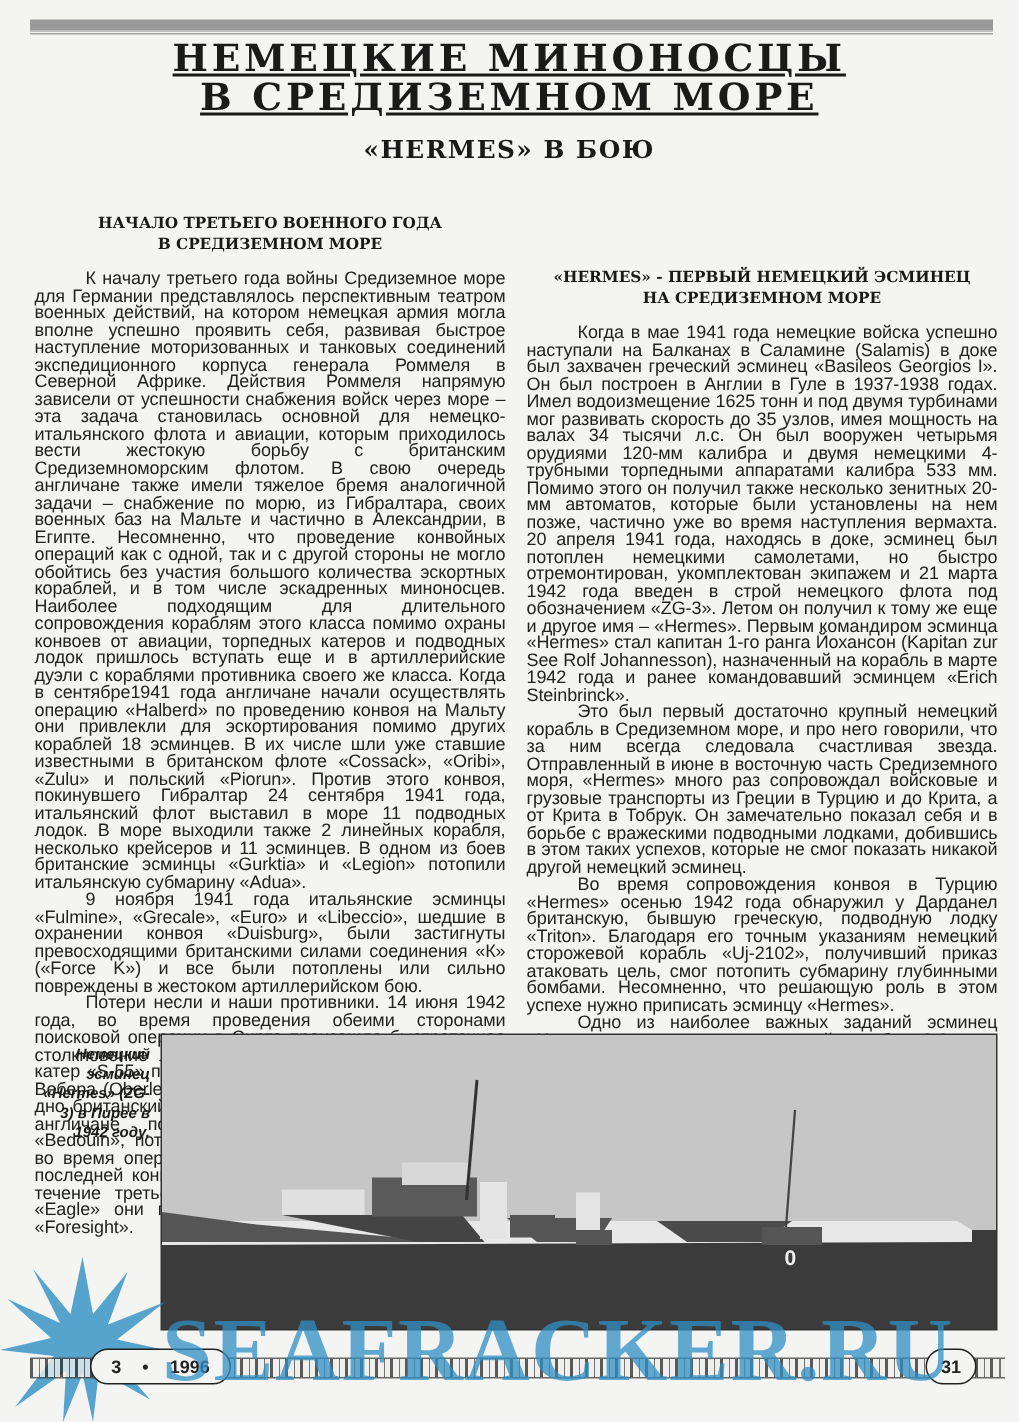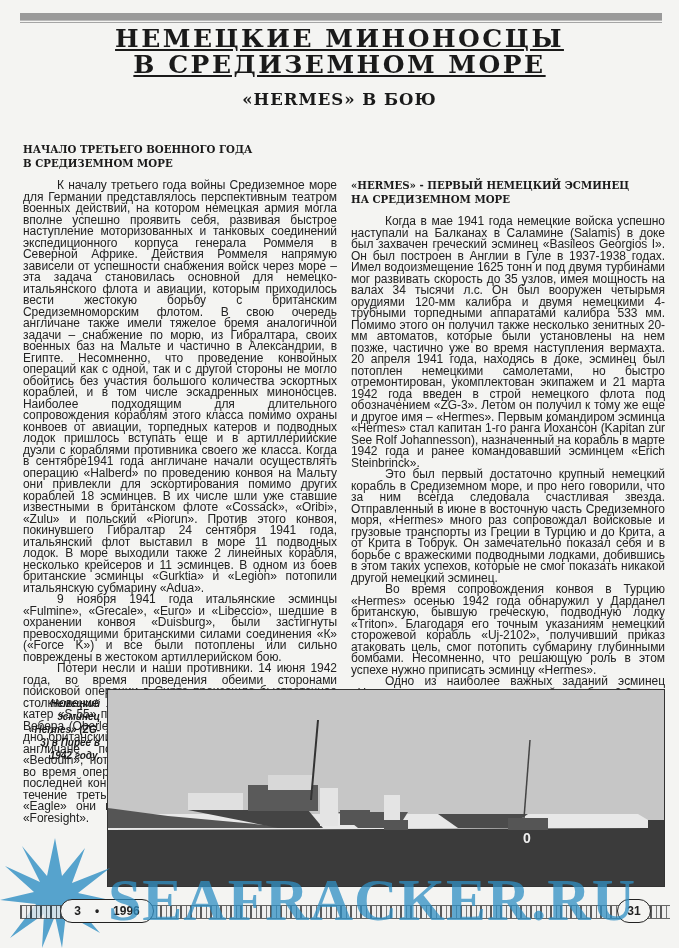--- a/index.html
+++ b/index.html
@@ -24,21 +24,21 @@
     position: absolute; left: 0; right: 0; top: 90px; text-align: center;
     font-family: "DejaVu Serif", serif; font-weight: bold; font-size: 16.5px;
     letter-spacing: 1px; color: #1a1a1a; margin: 0;
   }
   .col {
     position: absolute; top: 142px; width: 300px;
   }
   .col-left { left: 23px; width: 314px; }
   .col-right { left: 351px; width: 314px; margin-top: 36px; }
   .section-heading {
-    font-family: "DejaVu Serif", serif; font-weight: bold;
+    text-align: center; font-family: "DejaVu Serif", serif; font-weight: bold;
     font-size: 10.2px; line-height: 14px; margin: 0 0 10px 0; color: #1a1a1a;
   }
   .para {
     margin: 0; font-size: 12px; line-height: 11.5px; text-align: justify;
     text-indent: 34px; color: #222; letter-spacing: -0.05px;
   }
   .para em { font-style: italic; }
   .photo {
     position: absolute; left: 107px; top: 689px; width: 556px; height: 196px;
     background: linear-gradient(180deg, #c9c9c9 0%, #bdbdbd 55%, #4a4a4a 58%, #2f2f2f 100%);

